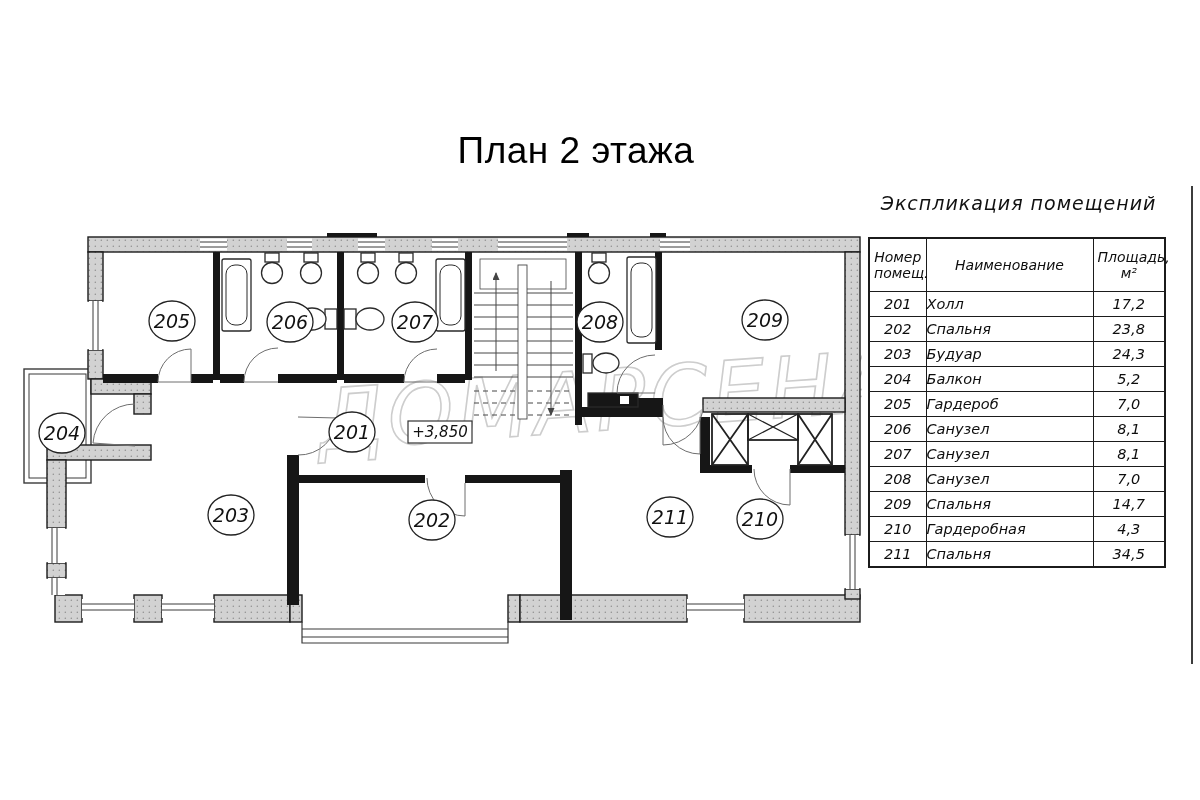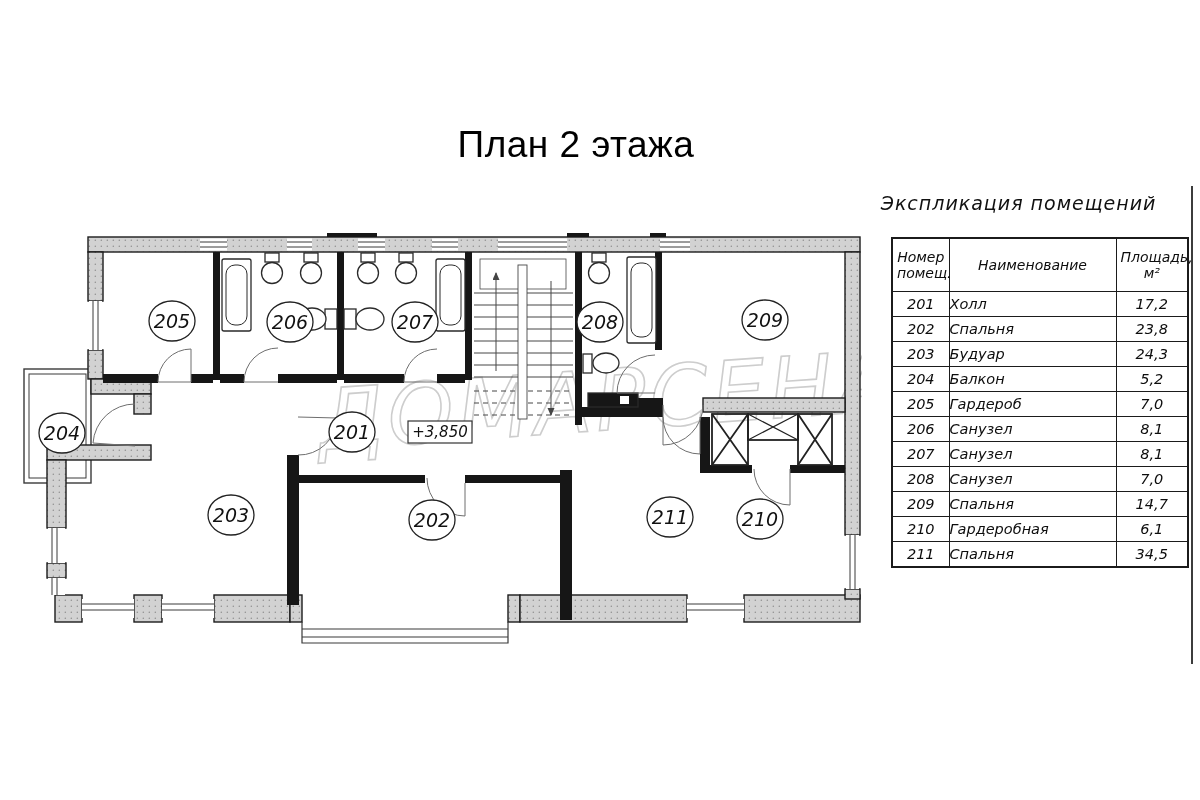--- a/index.html
+++ b/index.html
@@ -1,31 +1,31 @@
 <!DOCTYPE html>
 <html><head>
 <meta charset="utf-8">
 <style>
   html,body{margin:0;padding:0;background:#fff;}
   body{width:1200px;height:800px;position:relative;overflow:hidden;
        font-family:"Liberation Sans",sans-serif;color:#111;}
 
-  #page-title{position:absolute;top:124px;left:0;width:1152px;text-align:center;
+  #page-title{position:absolute;top:130px;left:0;width:1152px;text-align:center;
     font-size:37px;letter-spacing:.5px;color:#000;}
 
   
   #plan-wrap{position:absolute;left:22px;top:233px;width:840px;height:412px;}
 
   
   #legend{position:absolute;left:868px;top:192px;width:301px;
     font-family:"DejaVu Sans",sans-serif;font-style:italic;}
   #legend h2{margin:0 0 23px 0;text-align:center;font-size:19px;font-weight:500;
     letter-spacing:1px;white-space:nowrap;}
   #legend table{border-collapse:collapse;width:296px;table-layout:fixed;
-    border:2.5px solid #1b1b1b;margin-left:23px;}
+    border:2.5px solid #1b1b1b;}
   #legend th,#legend td{border:1.6px solid #1b1b1b;font-size:14.5px;font-weight:normal;
     font-style:italic;padding:1px 4px;line-height:1.15;color:#0d0d0d;}
   #legend th{height:50px;font-size:14px;}
   #legend col.c-num{width:57px;}
   #legend col.c-name{width:167px;}
   #legend col.c-area{width:72px;}
   #legend td:nth-child(1){text-align:center;height:22px;}
   #legend td:nth-child(2){text-align:left;padding-left:0;}
   #legend td:nth-child(3){text-align:center;}
 
@@ -332,21 +332,21 @@
           <td>7,0</td>
         </tr>
         <tr>
           <td>209</td>
           <td>Спальня</td>
           <td>14,7</td>
         </tr>
         <tr>
           <td>210</td>
           <td>Гардеробная</td>
-          <td>6,1</td>
+          <td>4,3</td>
         </tr>
         <tr>
           <td>211</td>
           <td>Спальня</td>
           <td>34,5</td>
         </tr>
       </tbody>
   </table>
 </div>
 

